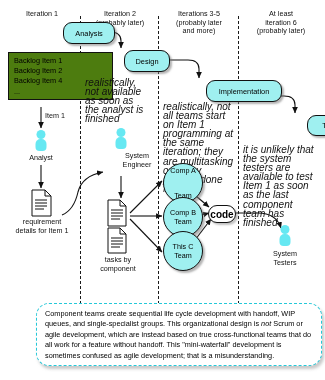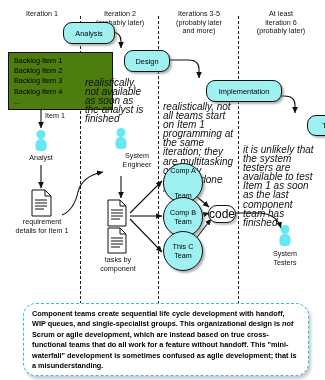--- a/index.html
+++ b/index.html
@@ -32,22 +32,23 @@
   
   .circle{
     position:absolute;border-radius:50%;background:#9ff0f0;border:1.1px solid #111;
     display:flex;flex-direction:column;align-items:center;justify-content:center;
     font-size:7.2px;line-height:9px;text-align:center;
     box-shadow:2px 2px 2px rgba(120,120,120,.55);
   }
   
   .codebox{
     position:absolute;background:#fff;border:1.1px solid #111;border-radius:9px;
-    display:flex;align-items:center;justify-content:center;font-size:12px;
+    display:flex;align-items:center;justify-content:center;font-size:10px;
     box-shadow:2px 2px 2px rgba(120,120,120,.45);
+    font-weight:bold;
   }
   
   .person{position:absolute;}
   .person .head{position:absolute;left:50%;transform:translateX(-50%);top:0;
     width:9px;height:9px;border-radius:50%;background:#66e8f2;}
   .person .body{position:absolute;left:50%;transform:translateX(-50%);top:9px;
     width:11px;height:12px;border-radius:5px 5px 4px 4px;background:#66e8f2;}
   
   .callout{
     position:absolute;border:1.4px dashed #25c8d8;border-radius:13px;background:#fff;
@@ -131,21 +132,20 @@
   <div class="stadium" style="left:171px;top:80px;width:74px;height:20px;">
     <span>Implementation</span>
   </div>
   <div class="stadium" style="left:272px;top:115px;width:42px;height:19px;">
     <span>Test</span>
   </div>
 
   <div class="backlog" style="left:8px;top:52px;width:94px;">
     <div>Backlog Item 1</div>
     <div>Backlog Item 2</div>
-    <div>Backlog Item 3</div>
     <div>Backlog Item 4</div>
     <div>...</div>
   </div>
 
   <div class="note" style="left:85px;top:78px;width:62px;">realistically, not available as soon as the analyst is finished</div>
   <div class="note" style="left:163px;top:102px;width:74px;">realistically, not all teams start on Item 1 programming at the same iteration; they are multitasking on many partially done features</div>
   <div class="note" style="left:243px;top:145px;width:74px;">it is unlikely that the system testers are available to test Item 1 as soon as the last component team has finished</div>
 
   <div class="cap" style="left:45px;top:112px;width:36px;text-align:left;">Item 1</div>
 
@@ -218,17 +218,17 @@
   </div>
   <div class="circle" style="left:163px;top:231px;width:38px;height:38px;">
     <span>This C</span>
     <span>Team</span>
   </div>
 
   <div class="codebox" style="left:208px;top:205px;width:26px;height:16px;">
     <span>code</span>
   </div>
 
-  <div class="callout" style="left:23px;top:303px;width:268px;font-weight:bold;">
+  <div class="callout" style="left:36px;top:303px;width:268px;">
     <span>Component teams create sequential life cycle development with handoff, WIP queues, and single-specialist groups. This organizational design is </span><i>not</i><span> Scrum or agile development, which are instead based on true cross-functional teams that do all work for a feature without handoff. This "mini-waterfall" development is sometimes confused as agile development; that is a misunderstanding.</span>
   </div>
 
 </div>
 
 </body></html>

